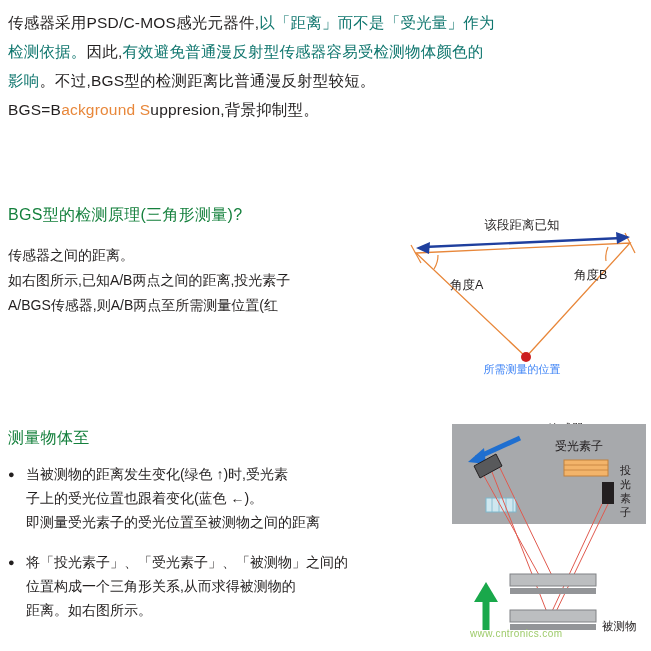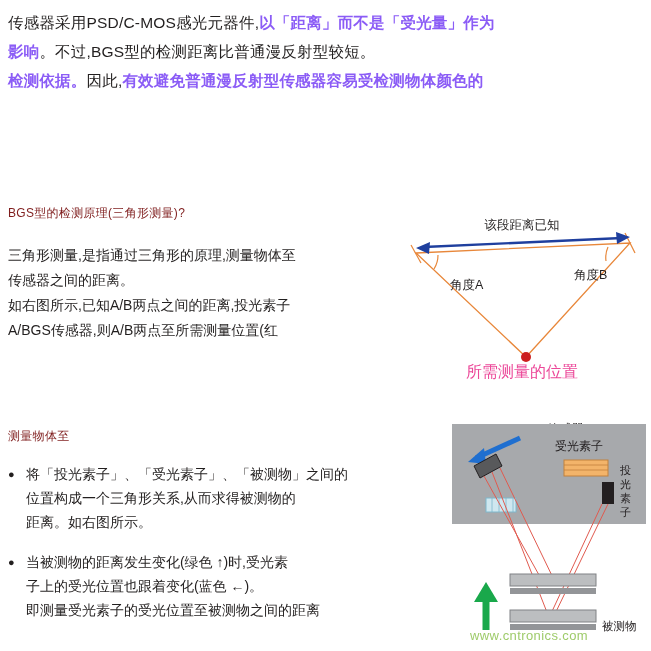--- a/index.html
+++ b/index.html
@@ -12,45 +12,45 @@
     position:relative;
   }
   .page{position:relative;width:651px;height:651px;}
 
   
   .intro{
     position:absolute;left:8px;top:8px;width:636px;
     font-size:15.5px;line-height:29px;letter-spacing:.2px;
   }
   .intro .ln{white-space:nowrap;}
-  .orange{color:#8b5cf6;font-weight:bold;}
+  .orange{color:#0f766e;}
   .ul-orange{color:#e8873a;}
 
   
   .sec-h{
     position:absolute;
-    font-size:12px;
-    color:#7f1d1d;
+    font-size:16px;
+    color:#15803d;
     letter-spacing:.3px;
   }
   #sec1-h{left:8px;top:205px;}
   #sec2-h{left:8px;top:428px;}
 
   
   .sec1-body{
     position:absolute;left:8px;top:243px;width:380px;
     font-size:14px;line-height:25px;
   }
   .sec1-body .ln{white-space:nowrap;}
 
   
   .tri-wrap{position:absolute;left:398px;top:217px;width:248px;height:160px;}
   .tri-caption{
     position:absolute;left:398px;top:362px;width:248px;
-    text-align:center;font-size:16px;color:#ec4899;
+    text-align:center;font-size:11px;color:#3b82f6;
   }
 
   
   .sec2-body{
     position:absolute;left:8px;top:462px;width:400px;
     font-size:14px;line-height:24px;
   }
   .bullet-row{display:block;margin-bottom:16px;}
   .bullet{
     display:inline-block;width:14px;vertical-align:top;
@@ -60,39 +60,39 @@
   .btext .ln{white-space:nowrap;}
 
   
   .bgs-title{
     position:absolute;left:452px;top:421px;width:200px;
     font-size:12.5px;text-align:center;color:#221f1f;
   }
   .bgs-fig{position:absolute;left:452px;top:424px;width:194px;height:208px;}
   .watermark{
     position:absolute;left:470px;top:628px;
-    font-size:13px;color:#9ecb6a;letter-spacing:.4px;
+    font-size:10px;color:#9ecb6a;letter-spacing:.4px;
     font-family:"Liberation Sans",sans-serif;
   }
 </style>
 </head>
 <body>
 
 <div class="page">
 
   <div class="intro">
     <div class="ln"><span>传感器采用PSD/C-MOS感光元器件,</span><span class="orange">以「距离」而不是「受光量」作为</span></div>
+    <div class="ln"><span class="orange">检测依据。</span><span>因此,</span><span class="orange">有效避免普通漫反射型传感器容易受检测物体颜色的</span></div>
     <div class="ln"><span class="orange">影响</span><span>。不过,BGS型的检测距离比普通漫反射型较短。</span></div>
-    <div class="ln"><span class="orange">检测依据。</span><span>因此,</span><span class="orange">有效避免普通漫反射型传感器容易受检测物体颜色的</span></div>
+    <div class="ln"><span>BGS=B</span><span class="ul-orange">ackground  S</span><span>uppresion,背景抑制型。</span></div>
   </div>
 
   <div class="sec-h" id="sec1-h">BGS型的检测原理(三角形测量)?</div>
 
   <div class="sec1-body">
-    <div class="ln">三角形测量,是指通过三角形的原理,测量物体至</div>
     <div class="ln">传感器之间的距离。</div>
     <div class="ln">如右图所示,已知A/B两点之间的距离,投光素子</div>
     <div class="ln">A/BGS传感器,则A/B两点至所需测量位置(红</div>
   </div>
 
   <div class="tri-wrap">
     <svg width="248" height="160" viewBox="0 0 248 160" xmlns="http://www.w3.org/2000/svg">
 
       <polygon points="18,36 232,26 128,140" fill="none" stroke="#e8873a" stroke-width="1.3"></polygon>
 
@@ -114,31 +114,31 @@
     </svg>
   </div>
   <div class="tri-caption">所需测量的位置</div>
 
   <div class="sec-h" id="sec2-h">测量物体至</div>
 
   <div class="sec2-body">
     <div class="bullet-row">
       <span class="bullet">●</span>
       <span class="btext">
-        <span class="ln">将「投光素子」、「受光素子」、「被测物」之间的</span>
-        <span class="ln">位置构成一个三角形关系,从而求得被测物的</span>
-        <span class="ln">距离。如右图所示。</span>
+        <span class="ln">当被测物的距离发生变化(绿色 ↑)时,受光素</span>
+        <span class="ln">子上的受光位置也跟着变化(蓝色 ←)。</span>
+        <span class="ln">即测量受光素子的受光位置至被测物之间的距离</span>
       </span>
     </div>
     <div class="bullet-row">
       <span class="bullet">●</span>
       <span class="btext">
-        <span class="ln">当被测物的距离发生变化(绿色 ↑)时,受光素</span>
-        <span class="ln">子上的受光位置也跟着变化(蓝色 ←)。</span>
-        <span class="ln">即测量受光素子的受光位置至被测物之间的距离</span>
+        <span class="ln">将「投光素子」、「受光素子」、「被测物」之间的</span>
+        <span class="ln">位置构成一个三角形关系,从而求得被测物的</span>
+        <span class="ln">距离。如右图所示。</span>
       </span>
     </div>
   </div>
 
   <div class="bgs-title">BGS传感器</div>
   <div class="bgs-fig">
     <svg width="194" height="208" viewBox="0 0 194 208" xmlns="http://www.w3.org/2000/svg">
 
       <rect x="0" y="0" width="194" height="100" fill="#a7a9ac"></rect>
 

